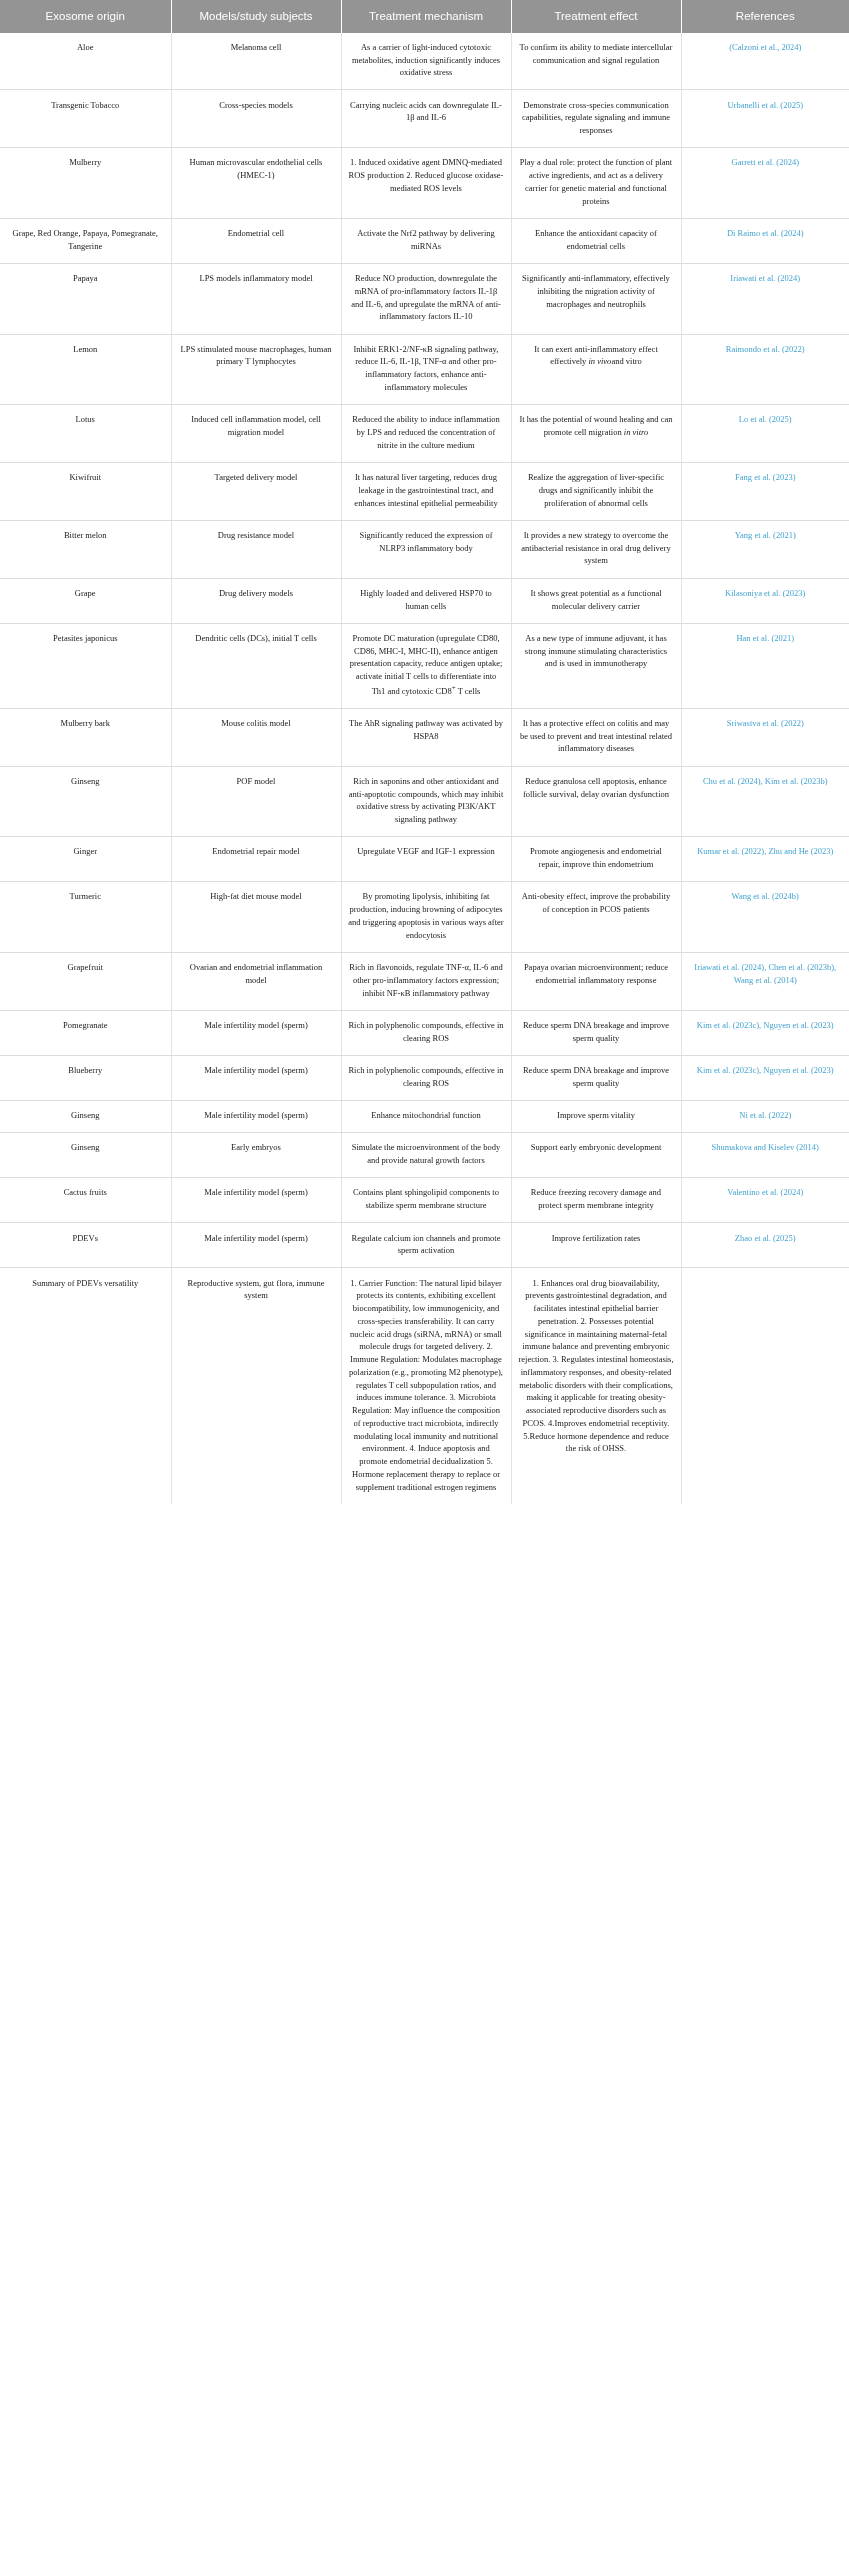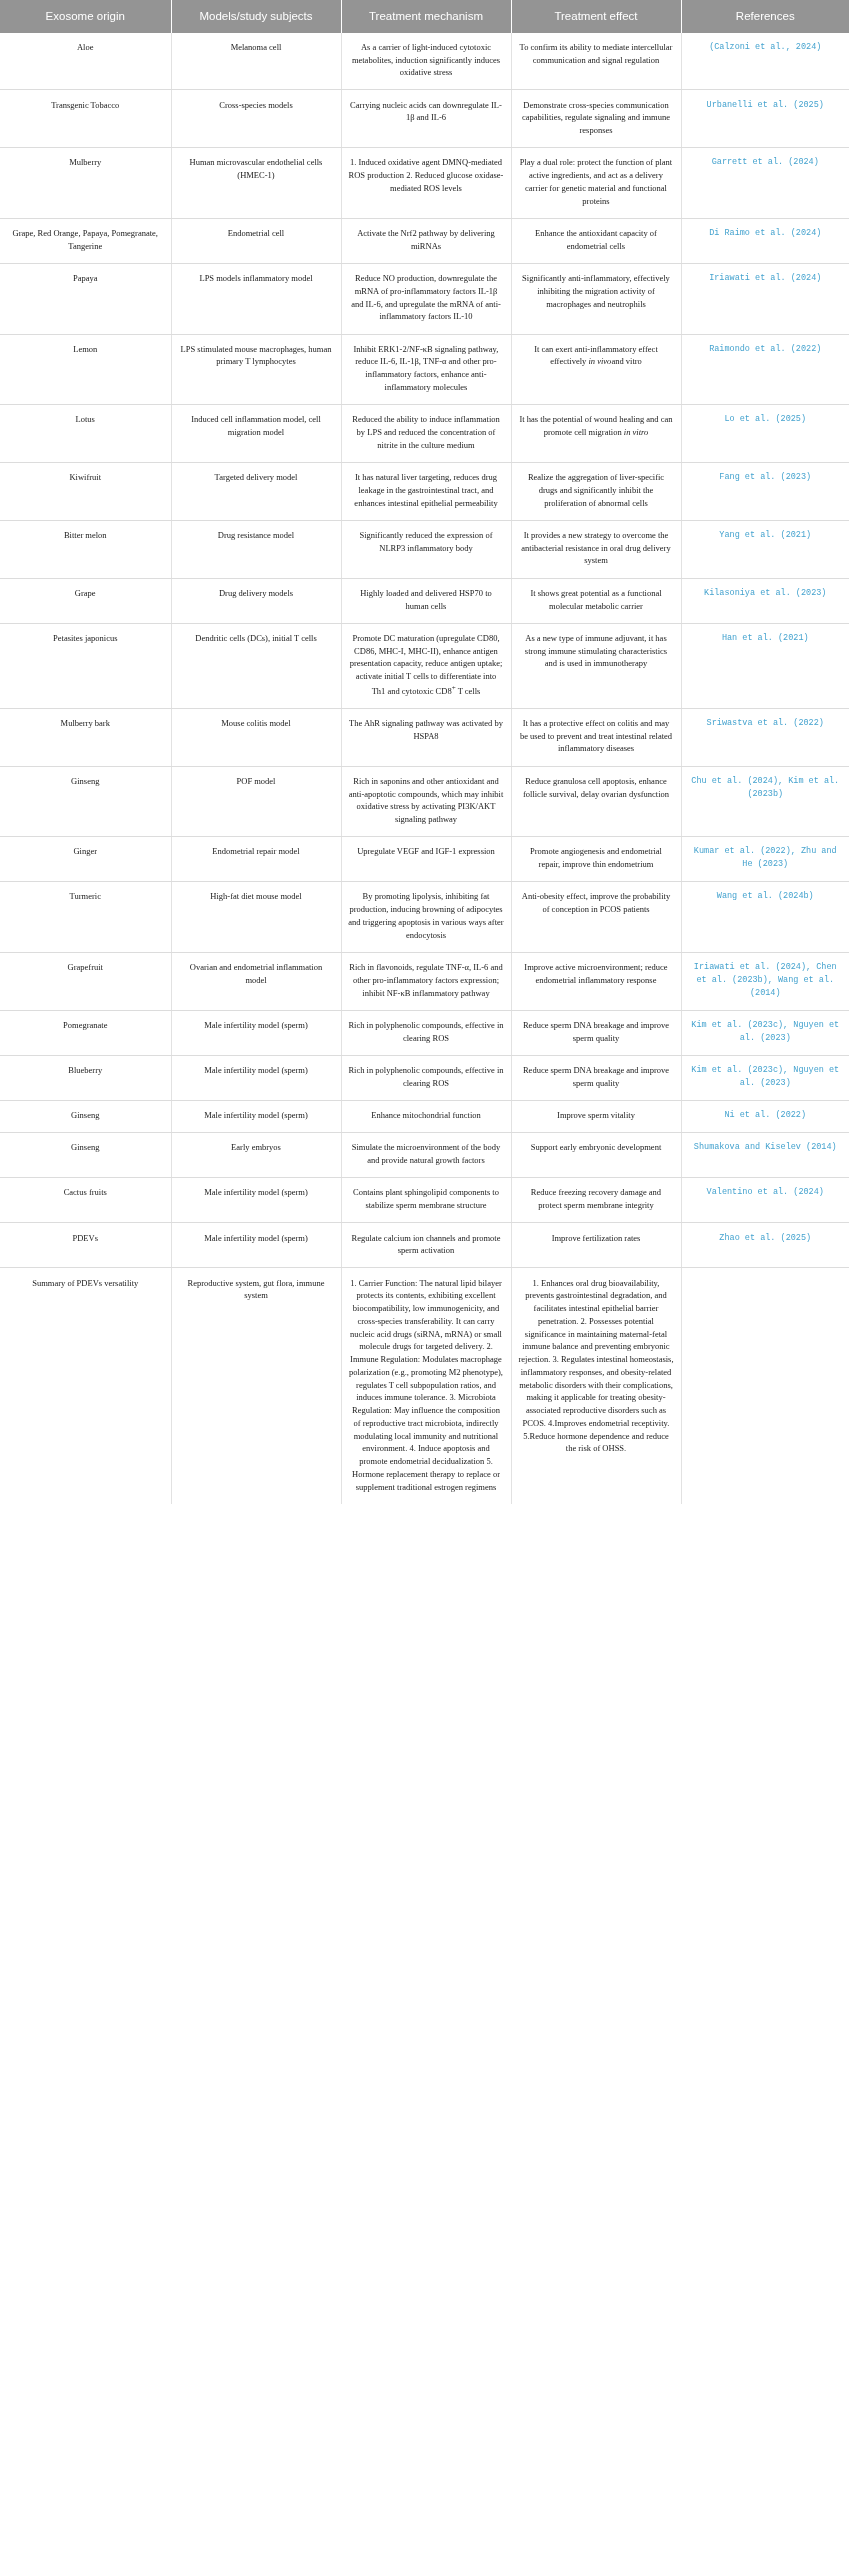--- a/index.html
+++ b/index.html
@@ -43,21 +43,21 @@
     font-size: 8.5px;
     line-height: 1.50;
     text-align: center;
     vertical-align: top;
     padding: 8.2px 6.7px 10.4px 6.7px;
     border-right: 0.7px solid #e2e2e2;
     border-bottom: 1.5px solid #dcdcdc;
     word-wrap: break-word;
     overflow-wrap: break-word;
   }
-  tbody td:last-child { border-right: none; font-family: Liberation Mono, monospace; }
+  tbody td:last-child { border-right: none; }
   tbody tr:last-child td { border-bottom: none; }
 
   td.ref { color: #45a3cf; }
 </style>
 </head>
 <body>
 
 <table class="pdev-table">
   <colgroup>
     <col class="c0">
@@ -136,21 +136,21 @@
         <td>Bitter melon</td>
         <td>Drug resistance model</td>
         <td>Significantly reduced the expression of NLRP3 inflammatory body</td>
         <td>It provides a new strategy to overcome the antibacterial resistance in oral drug delivery system</td>
         <td class="ref">Yang et al. (2021)</td>
       </tr>
       <tr>
         <td>Grape</td>
         <td>Drug delivery models</td>
         <td>Highly loaded and delivered HSP70 to human cells</td>
-        <td>It shows great potential as a functional molecular metabolic carrier</td>
+        <td>It shows great potential as a functional molecular delivery carrier</td>
         <td class="ref">Kilasoniya et al. (2023)</td>
       </tr>
       <tr>
         <td>Petasites japonicus</td>
         <td>Dendritic cells (DCs), initial T cells</td>
         <td>Promote DC maturation (upregulate CD80, CD86, MHC-I, MHC-II), enhance antigen presentation capacity, reduce antigen uptake; activate initial T cells to differentiate into Th1 and cytotoxic CD8<sup>+</sup> T cells</td>
         <td>As a new type of immune adjuvant, it has strong immune stimulating characteristics and is used in immunotherapy</td>
         <td class="ref">Han et al. (2021)</td>
       </tr>
       <tr>
@@ -178,21 +178,21 @@
         <td>Turmeric</td>
         <td>High-fat diet mouse model</td>
         <td>By promoting lipolysis, inhibiting fat production, inducing browning of adipocytes and triggering apoptosis in various ways after endocytosis</td>
         <td>Anti-obesity effect, improve the probability of conception in PCOS patients</td>
         <td class="ref">Wang et al. (2024b)</td>
       </tr>
       <tr>
         <td>Grapefruit</td>
         <td>Ovarian and endometrial inflammation model</td>
         <td>Rich in flavonoids, regulate TNF-α, IL-6 and other pro-inflammatory factors expression; inhibit NF-κB inflammatory pathway</td>
-        <td>Improve active microenvironment; reduce endometrial inflammatory response</td>
+        <td>Papaya ovarian microenvironment; reduce endometrial inflammatory response</td>
         <td class="ref">Iriawati et al. (2024), Chen et al. (2023b), Wang et al. (2014)</td>
       </tr>
       <tr>
         <td>Pomegranate</td>
         <td>Male infertility model (sperm)</td>
         <td>Rich in polyphenolic compounds, effective in clearing ROS</td>
         <td>Reduce sperm DNA breakage and improve sperm quality</td>
         <td class="ref">Kim et al. (2023c), Nguyen et al. (2023)</td>
       </tr>
       <tr>

